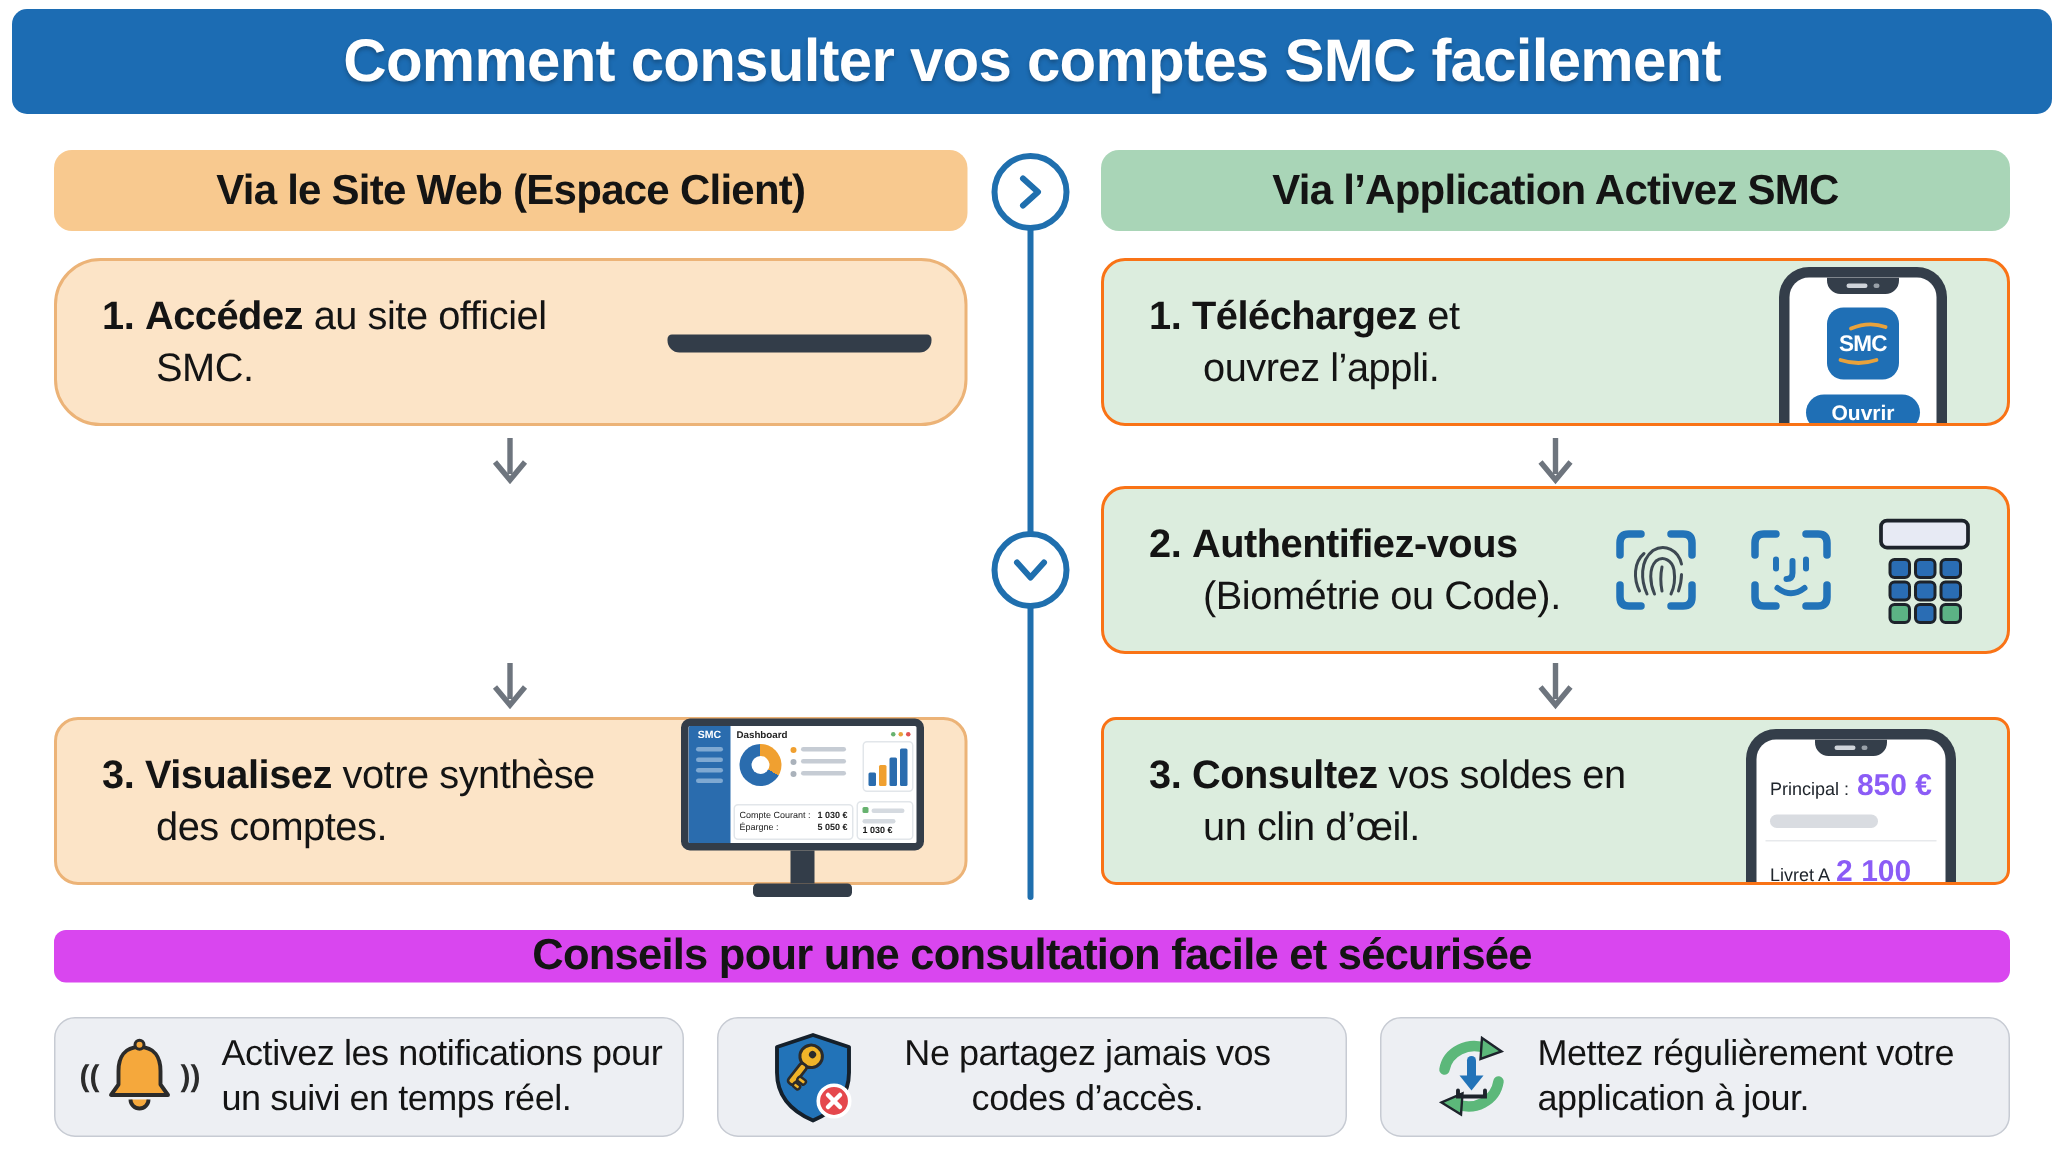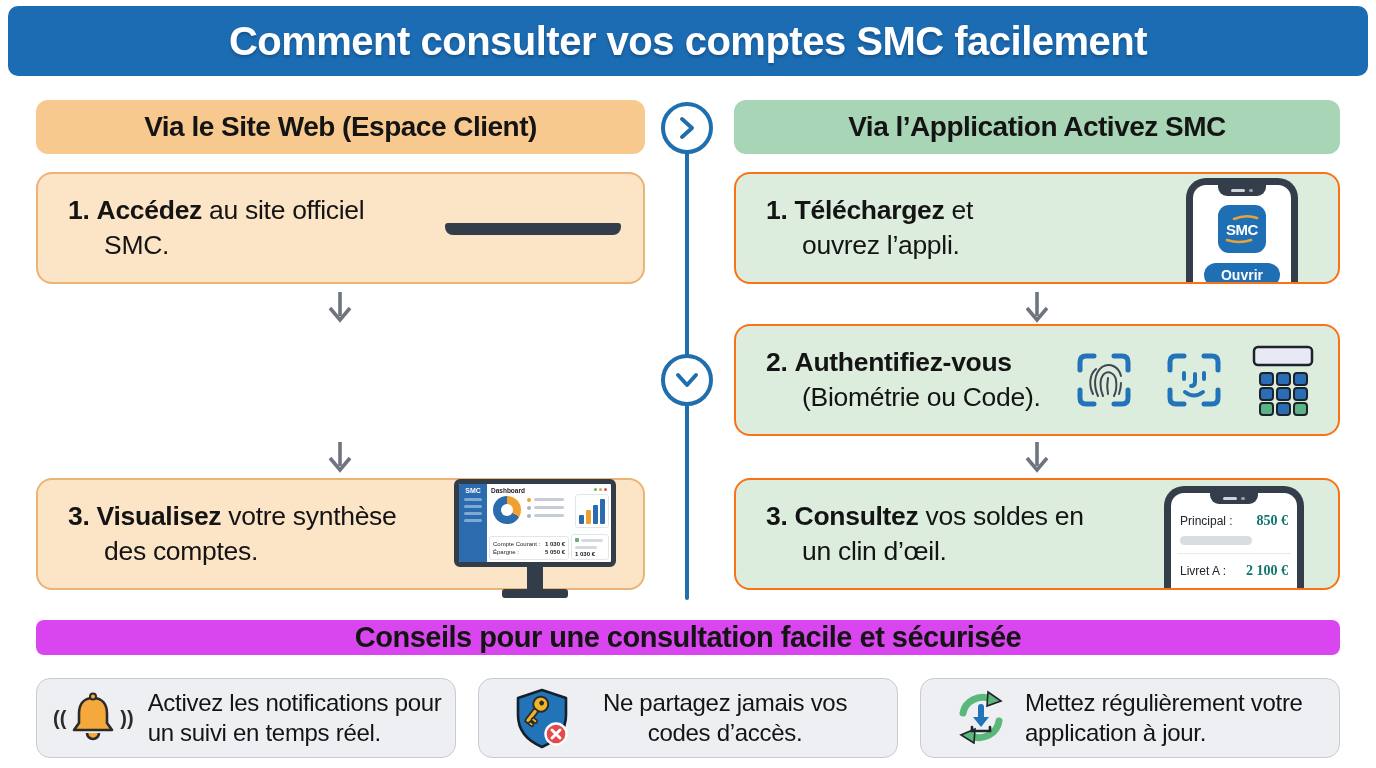--- a/index.html
+++ b/index.html
@@ -103,21 +103,21 @@
   .notch .cam { width:3.5px; height:3.5px; background:#98a0a8; border-radius:50%; }
 
   .appicon { width:48px; height:48px; background:#1f6fb5; border-radius:11px; margin:20px auto 10px;
              display:flex; align-items:center; justify-content:center; position:relative; }
   .appicon span { color:#fff; font-weight:bold; font-size:15px; letter-spacing:-0.5px; }
   .ouvrirbtn { width:76px; height:24px; background:#1f6fb5; border-radius:12px; margin:0 auto;
                display:flex; align-items:center; justify-content:center; color:#fff; font-weight:bold; font-size:14px; }
 
   .balrow { display:flex; justify-content:space-between; align-items:baseline; padding:0 9px; }
   .balrow .lbl { font-size:12px; color:#20262d; }
-  .balrow .val { font-size:14px; font-weight:bold; color:#0f766e;font-family:Liberation Serif, serif; }
+  .balrow .val { font-size:20px; font-weight:bold; color:#8b5cf6; }
   .progress { width:72px; height:9px; background:#d9dce1; border-radius:5px; margin:7px 9px 8px; }
   .thinline { height:1px; background:#e7e9ec; margin:0 6px 9px; }
 
   
   .authrow { display:flex; align-items:center; gap:26px; }
 
   
   .tipsbar { left:36px; top:620px; width:1304px; height:35px; background:#d946ef; border-radius:8px;
              display:flex; align-items:center; justify-content:center; font-size:29px; font-weight:bold; letter-spacing:-0.5px; }
   .tipcard { top:678px; width:420px; height:80px; background:#edeff3; border:1.5px solid #c7cbd3; border-radius:14px;
@@ -146,21 +146,21 @@
     <svg width="22" height="26" viewBox="0 0 22 26">
         <polyline points="6,4 16,13 6,22" fill="none" stroke="#1f6fae" stroke-width="4" stroke-linecap="round" stroke-linejoin="round"></polyline>
       </svg>
   </div>
   <div class="abs divcircle" style="left:661px; top:354px;">
     <svg width="26" height="22" viewBox="0 0 26 22">
         <polyline points="4,6 13,16 22,6" fill="none" stroke="#1f6fae" stroke-width="4" stroke-linecap="round" stroke-linejoin="round"></polyline>
       </svg>
   </div>
 
-  <div class="abs card web" style="top:172px; height:112px; padding:0 22px 0 30px;">
+  <div class="abs card web" style="top:172px; height:112px; padding:0 22px 0 30px;border-radius:31px;">
     <div class="steptext" style="width:345px;">
       <b>1.</b>&nbsp;<b>Accédez</b><span> au site officiel SMC.</span>
     </div>
     <div class="laptop" style="margin-left:auto;">
       <div class="base"></div>
     </div>
   </div>
 
   <div class="abs downarrow" style="left:300px; top:290px; width:80px;">
     <svg width="32" height="34" viewBox="0 0 32 34">
@@ -319,21 +319,21 @@
     </div>
   </div>
 
   <div class="abs downarrow" style="left:997px; top:440px; width:80px;">
     <svg width="32" height="34" viewBox="0 0 32 34">
         <line x1="16" y1="2" x2="16" y2="26" stroke="#6e757e" stroke-width="3.6"></line>
         <polyline points="6,18 16,30 26,18" fill="none" stroke="#6e757e" stroke-width="3.6" stroke-linejoin="miter"></polyline>
       </svg>
   </div>
 
-  <div class="abs card mob" style="top:478px; height:112px; padding:0 34px 0 30px;">
+  <div class="abs card mob" style="top:478px; height:112px; padding:0 34px 0 30px;border-radius:10px;">
     <div class="steptext" style="width:320px;">
       <b>3.</b>&nbsp;<b>Consultez</b><span> vos soldes en un clin d’œil.</span>
     </div>
     <div class="phone" style="margin-left:auto; width:140px; height:102px; align-self:flex-end; border-bottom:none; border-radius:20px 20px 0 0;">
       <div class="notch">
           <span class="bar"></span>
           <span class="cam"></span>
         </div>
       <div style="padding-top:20px;">
         <div class="balrow">

